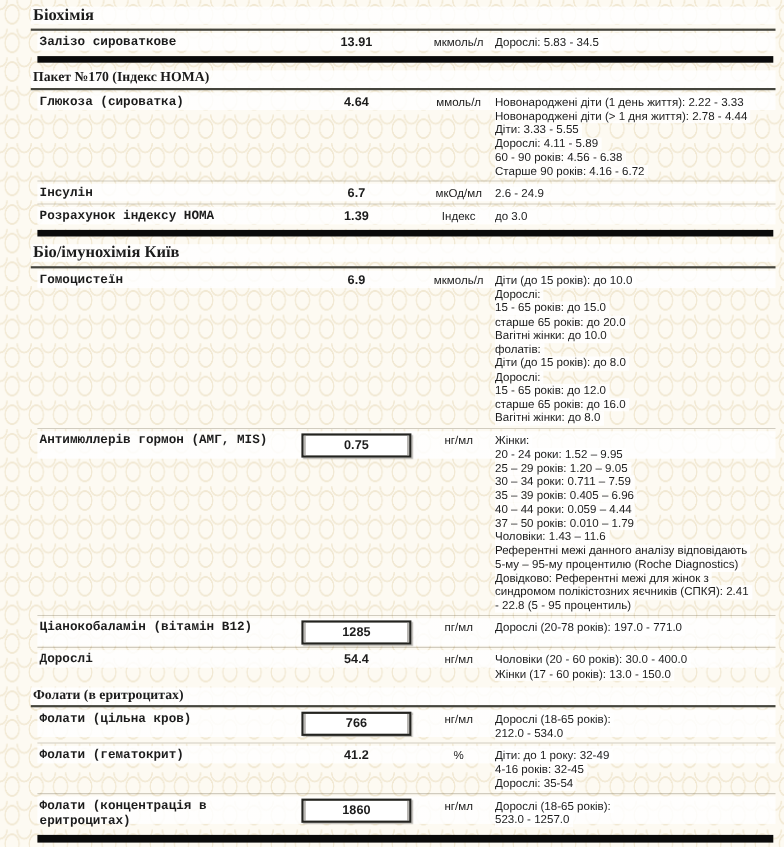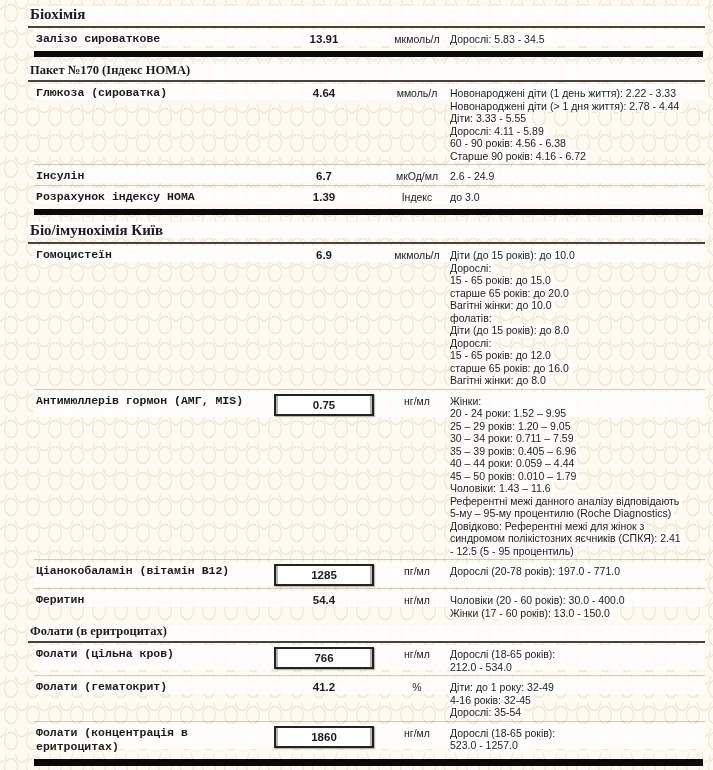--- a/index.html
+++ b/index.html
@@ -171,41 +171,41 @@
         <span class="valbox">0.75</span>
       </div>
     <div class="cell unit">нг/мл</div>
     <div class="cell refs">
       <div class="refline">Жінки:</div>
       <div class="refline">20 - 24 роки: 1.52 – 9.95</div>
       <div class="refline">25 – 29 років: 1.20 – 9.05</div>
       <div class="refline">30 – 34 роки: 0.711 – 7.59</div>
       <div class="refline">35 – 39 років: 0.405 – 6.96</div>
       <div class="refline">40 – 44 роки: 0.059 – 4.44</div>
-      <div class="refline">45 – 50 років: 0.010 – 1.79</div>
+      <div class="refline">37 – 50 років: 0.010 – 1.79</div>
       <div class="refline">Чоловіки: 1.43 – 11.6</div>
       <div class="refline">Референтні межі данного аналізу відповідають</div>
       <div class="refline">5-му – 95-му процентилю (Roche Diagnostics)</div>
       <div class="refline">Довідково: Референтні межі для жінок з</div>
       <div class="refline">синдромом полікістозних яєчників (СПКЯ): 2.41</div>
-      <div class="refline">- 12.5 (5 - 95 процентиль)</div>
+      <div class="refline">- 22.8 (5 - 95 процентиль)</div>
     </div>
   </div>
   <div class="row boxrow">
     <div class="cell name">Ціанокобаламін (вітамін B12)</div>
     <div class="cell val">
         <span class="valbox">1285</span>
       </div>
     <div class="cell unit">пг/мл</div>
     <div class="cell refs">
       <div class="refline">Дорослі (20-78 років): 197.0 - 771.0</div>
     </div>
   </div>
   <div class="row">
-    <div class="cell name">Феритин</div>
+    <div class="cell name">Дорослі</div>
     <div class="cell val"><span>54.4</span></div>
     <div class="cell unit">нг/мл</div>
     <div class="cell refs">
       <div class="refline">Чоловіки (20 - 60 років): 30.0 - 400.0</div>
       <div class="refline">Жінки (17 - 60 років): 13.0 - 150.0</div>
     </div>
   </div>
 </div>
 
 <div class="sec-title sub">Фолати (в еритроцитах)</div>

